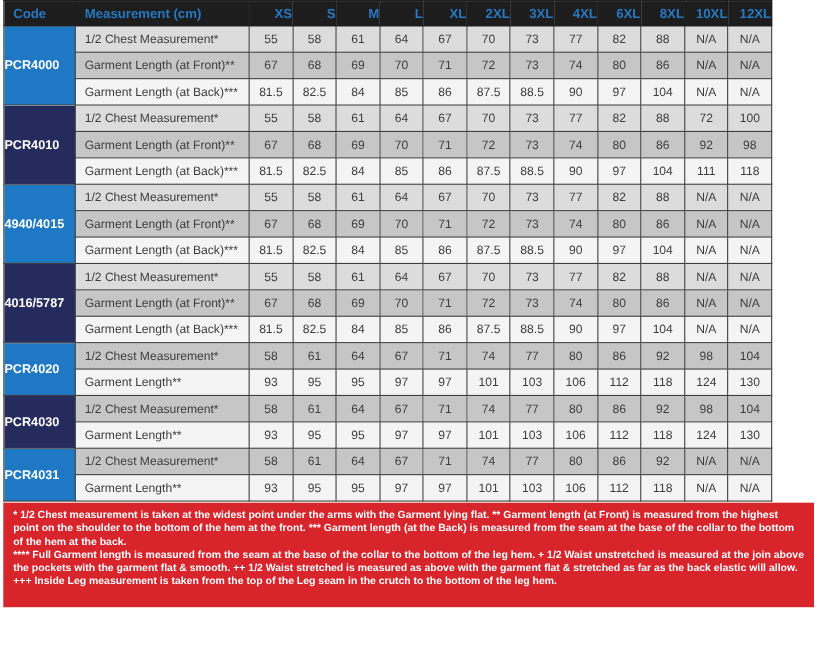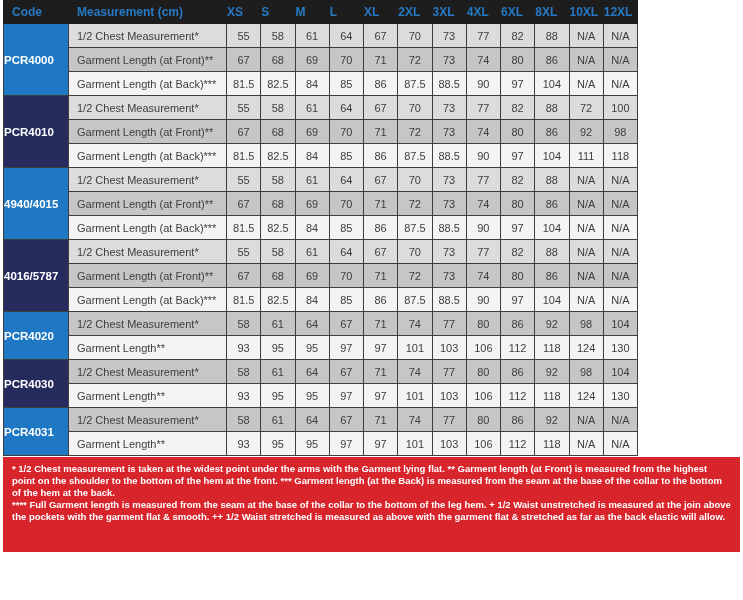--- a/index.html
+++ b/index.html
@@ -19,29 +19,29 @@
   }
   .page{position:relative;width:743px;height:600px;}
   .title{
     margin:0;padding-top:5px;height:37px;
     text-align:center;
     font-size:26px;font-weight:500;letter-spacing:0.5px;
     color:var(--title-color);
   }
   table.size-chart{
     border-collapse:collapse;table-layout:fixed;
-    width:635px;margin:0 3px;
+    width:699px;margin:0 3px;
   }
   table.size-chart th{
     background:var(--header-bg);
     color:var(--header-text);
     font-size:12px;font-weight:bold;
     height:22px;padding:0;
     border:1px solid var(--header-bg);
-    text-align:left;
+    text-align:right;
   }
   table.size-chart th.left{text-align:left;padding-left:8px;}
   table.size-chart td{
     border:1px solid var(--grid-border);
     font-size:11px;color:var(--cell-text);
     text-align:center;height:23px;padding:0;
     overflow:hidden;white-space:nowrap;
   }
   table.size-chart td.label{text-align:left;padding-left:8px;}
   table.size-chart td.code{
@@ -364,15 +364,16 @@
           <td style="background: rgb(244, 244, 244);">118</td>
           <td style="background: rgb(244, 244, 244);">N/A</td>
           <td style="background: rgb(244, 244, 244);">N/A</td>
         </tr>
       </tbody>
   </table>
 
   <div class="footnotes">
     <p>* 1/2 Chest measurement is taken at the widest point under the arms with the Garment lying flat. ** Garment length (at Front) is measured from the highest point on the shoulder to the bottom of the hem at the front. *** Garment length (at the Back) is measured from the seam at the base of the collar to the bottom of the hem at the back.</p>
     <p>**** Full Garment length is measured from the seam at the base of the collar to the bottom of the leg hem. + 1/2 Waist unstretched is measured at the join above the pockets with the garment flat &amp; smooth. ++ 1/2 Waist stretched is measured as above with the garment flat &amp; stretched as far as the back elastic will allow.</p>
+    <p>+++ Inside Leg measurement is taken from the top of the Leg seam in the crutch to the bottom of the leg hem.</p>
   </div>
 
 </div>
 
 </body></html>

